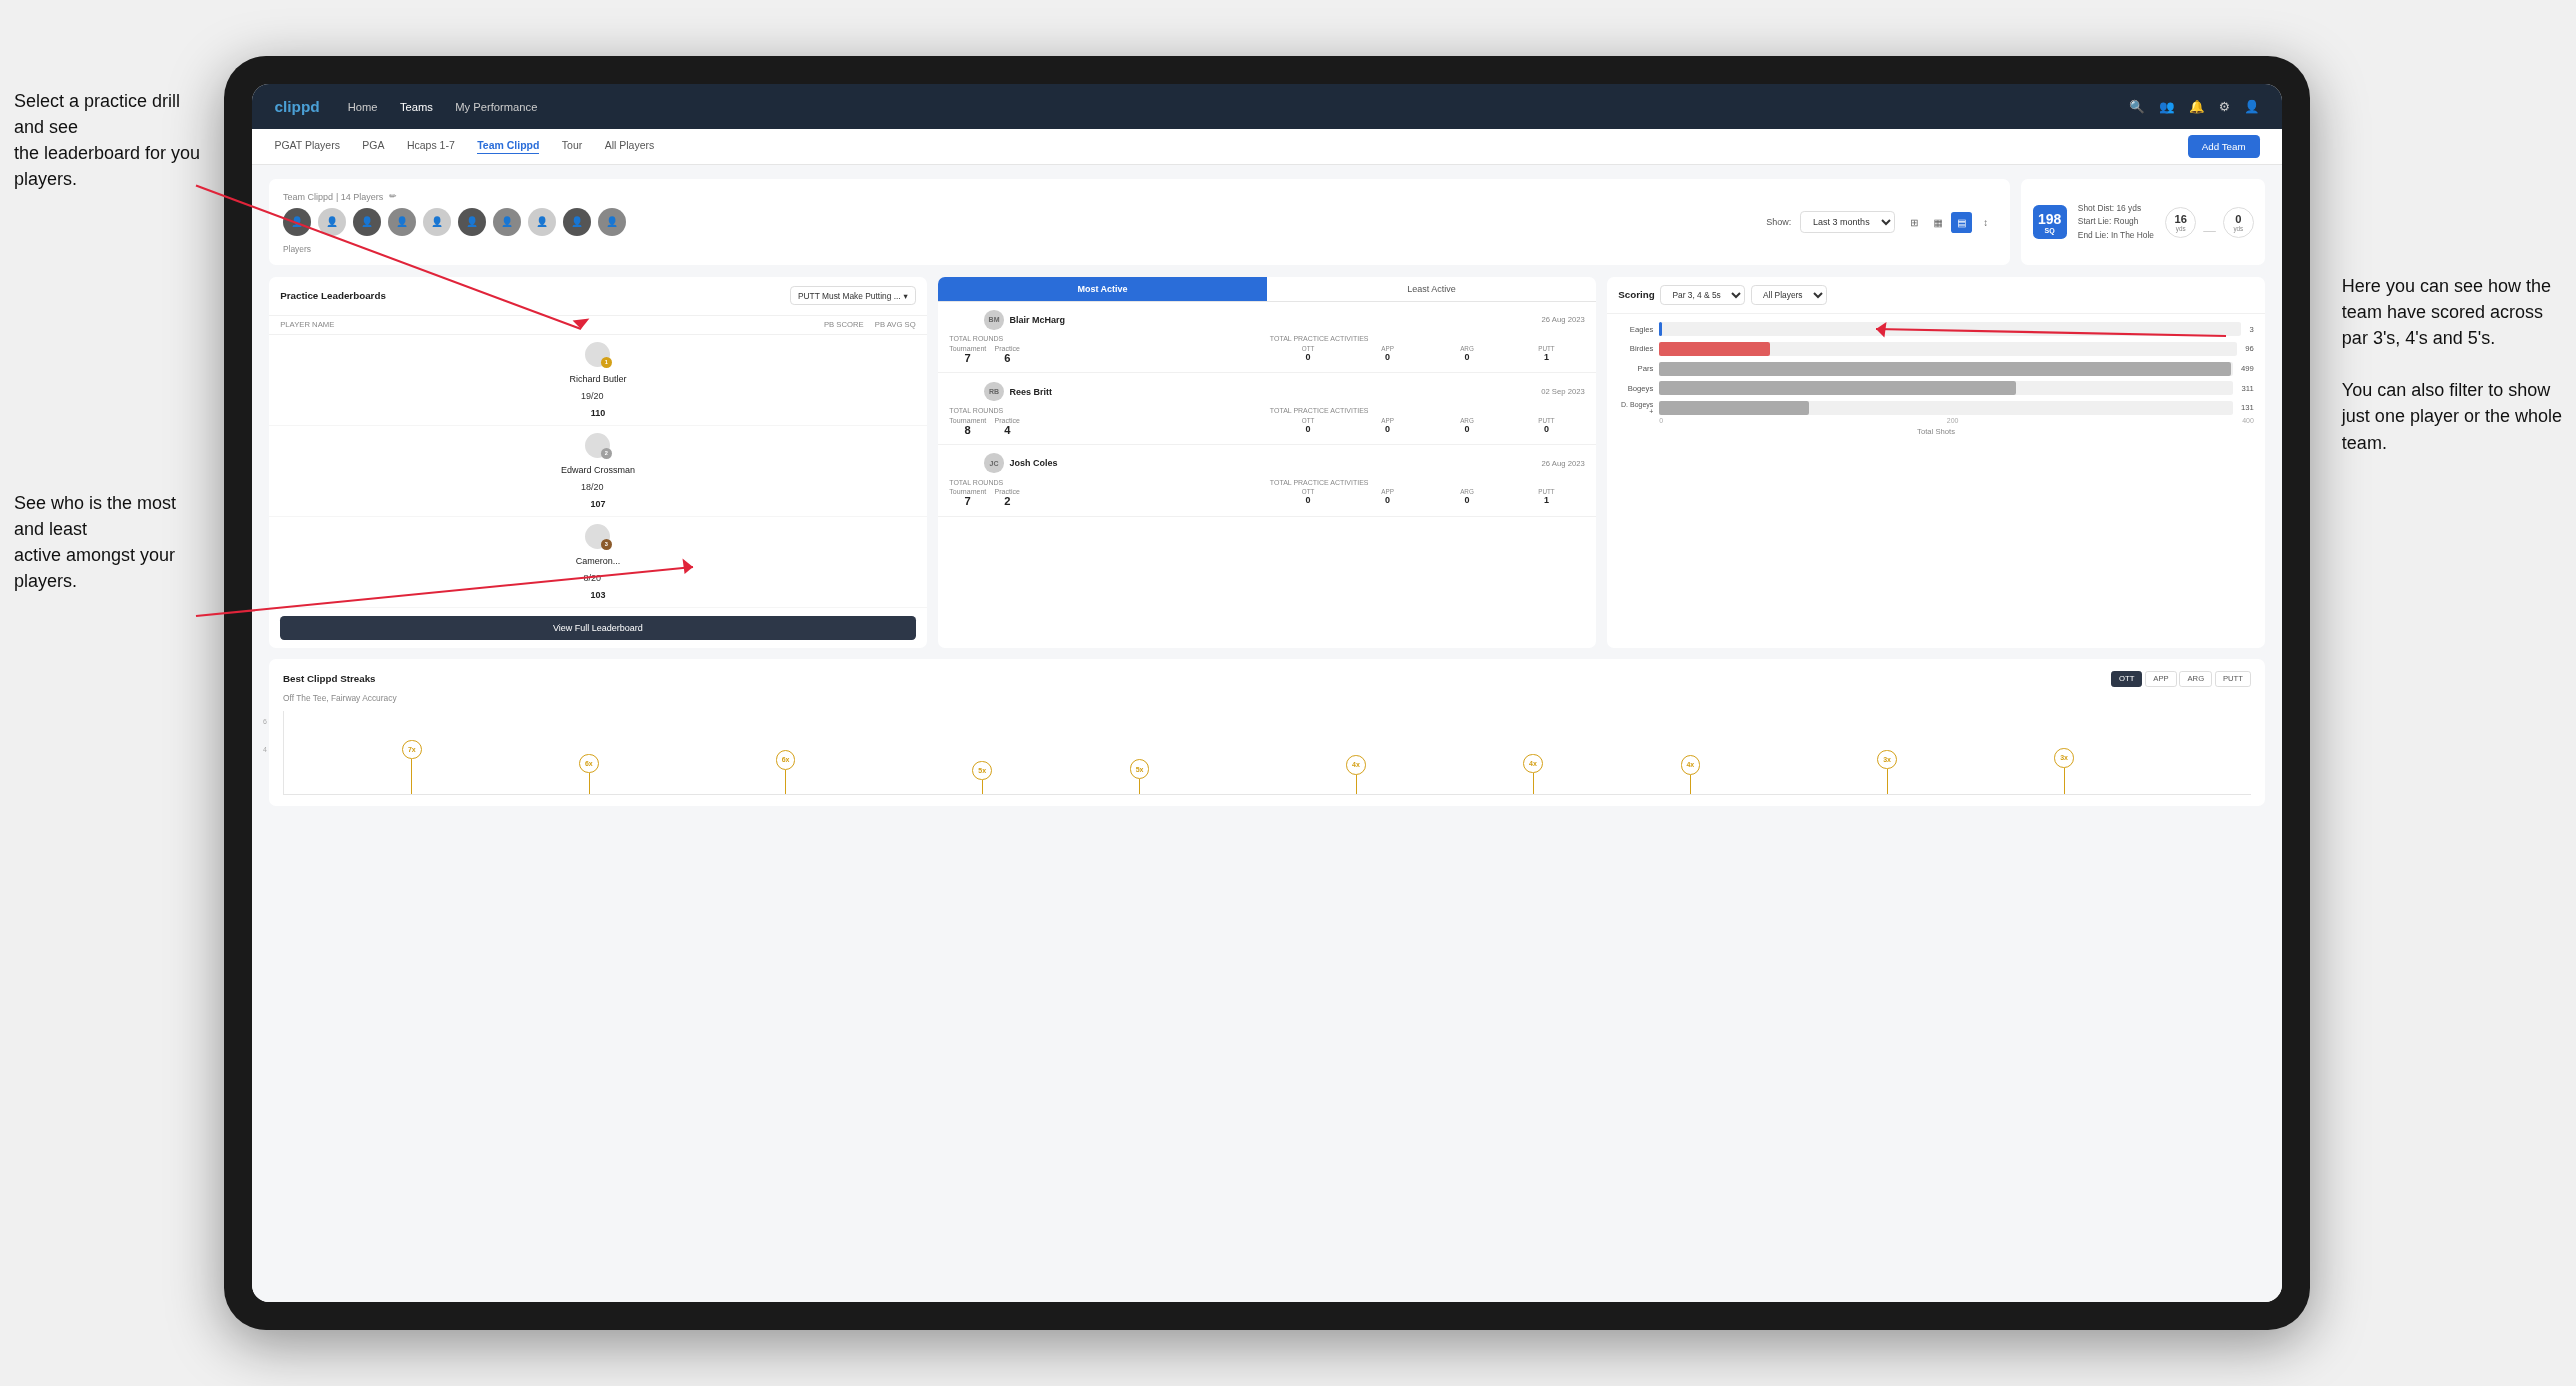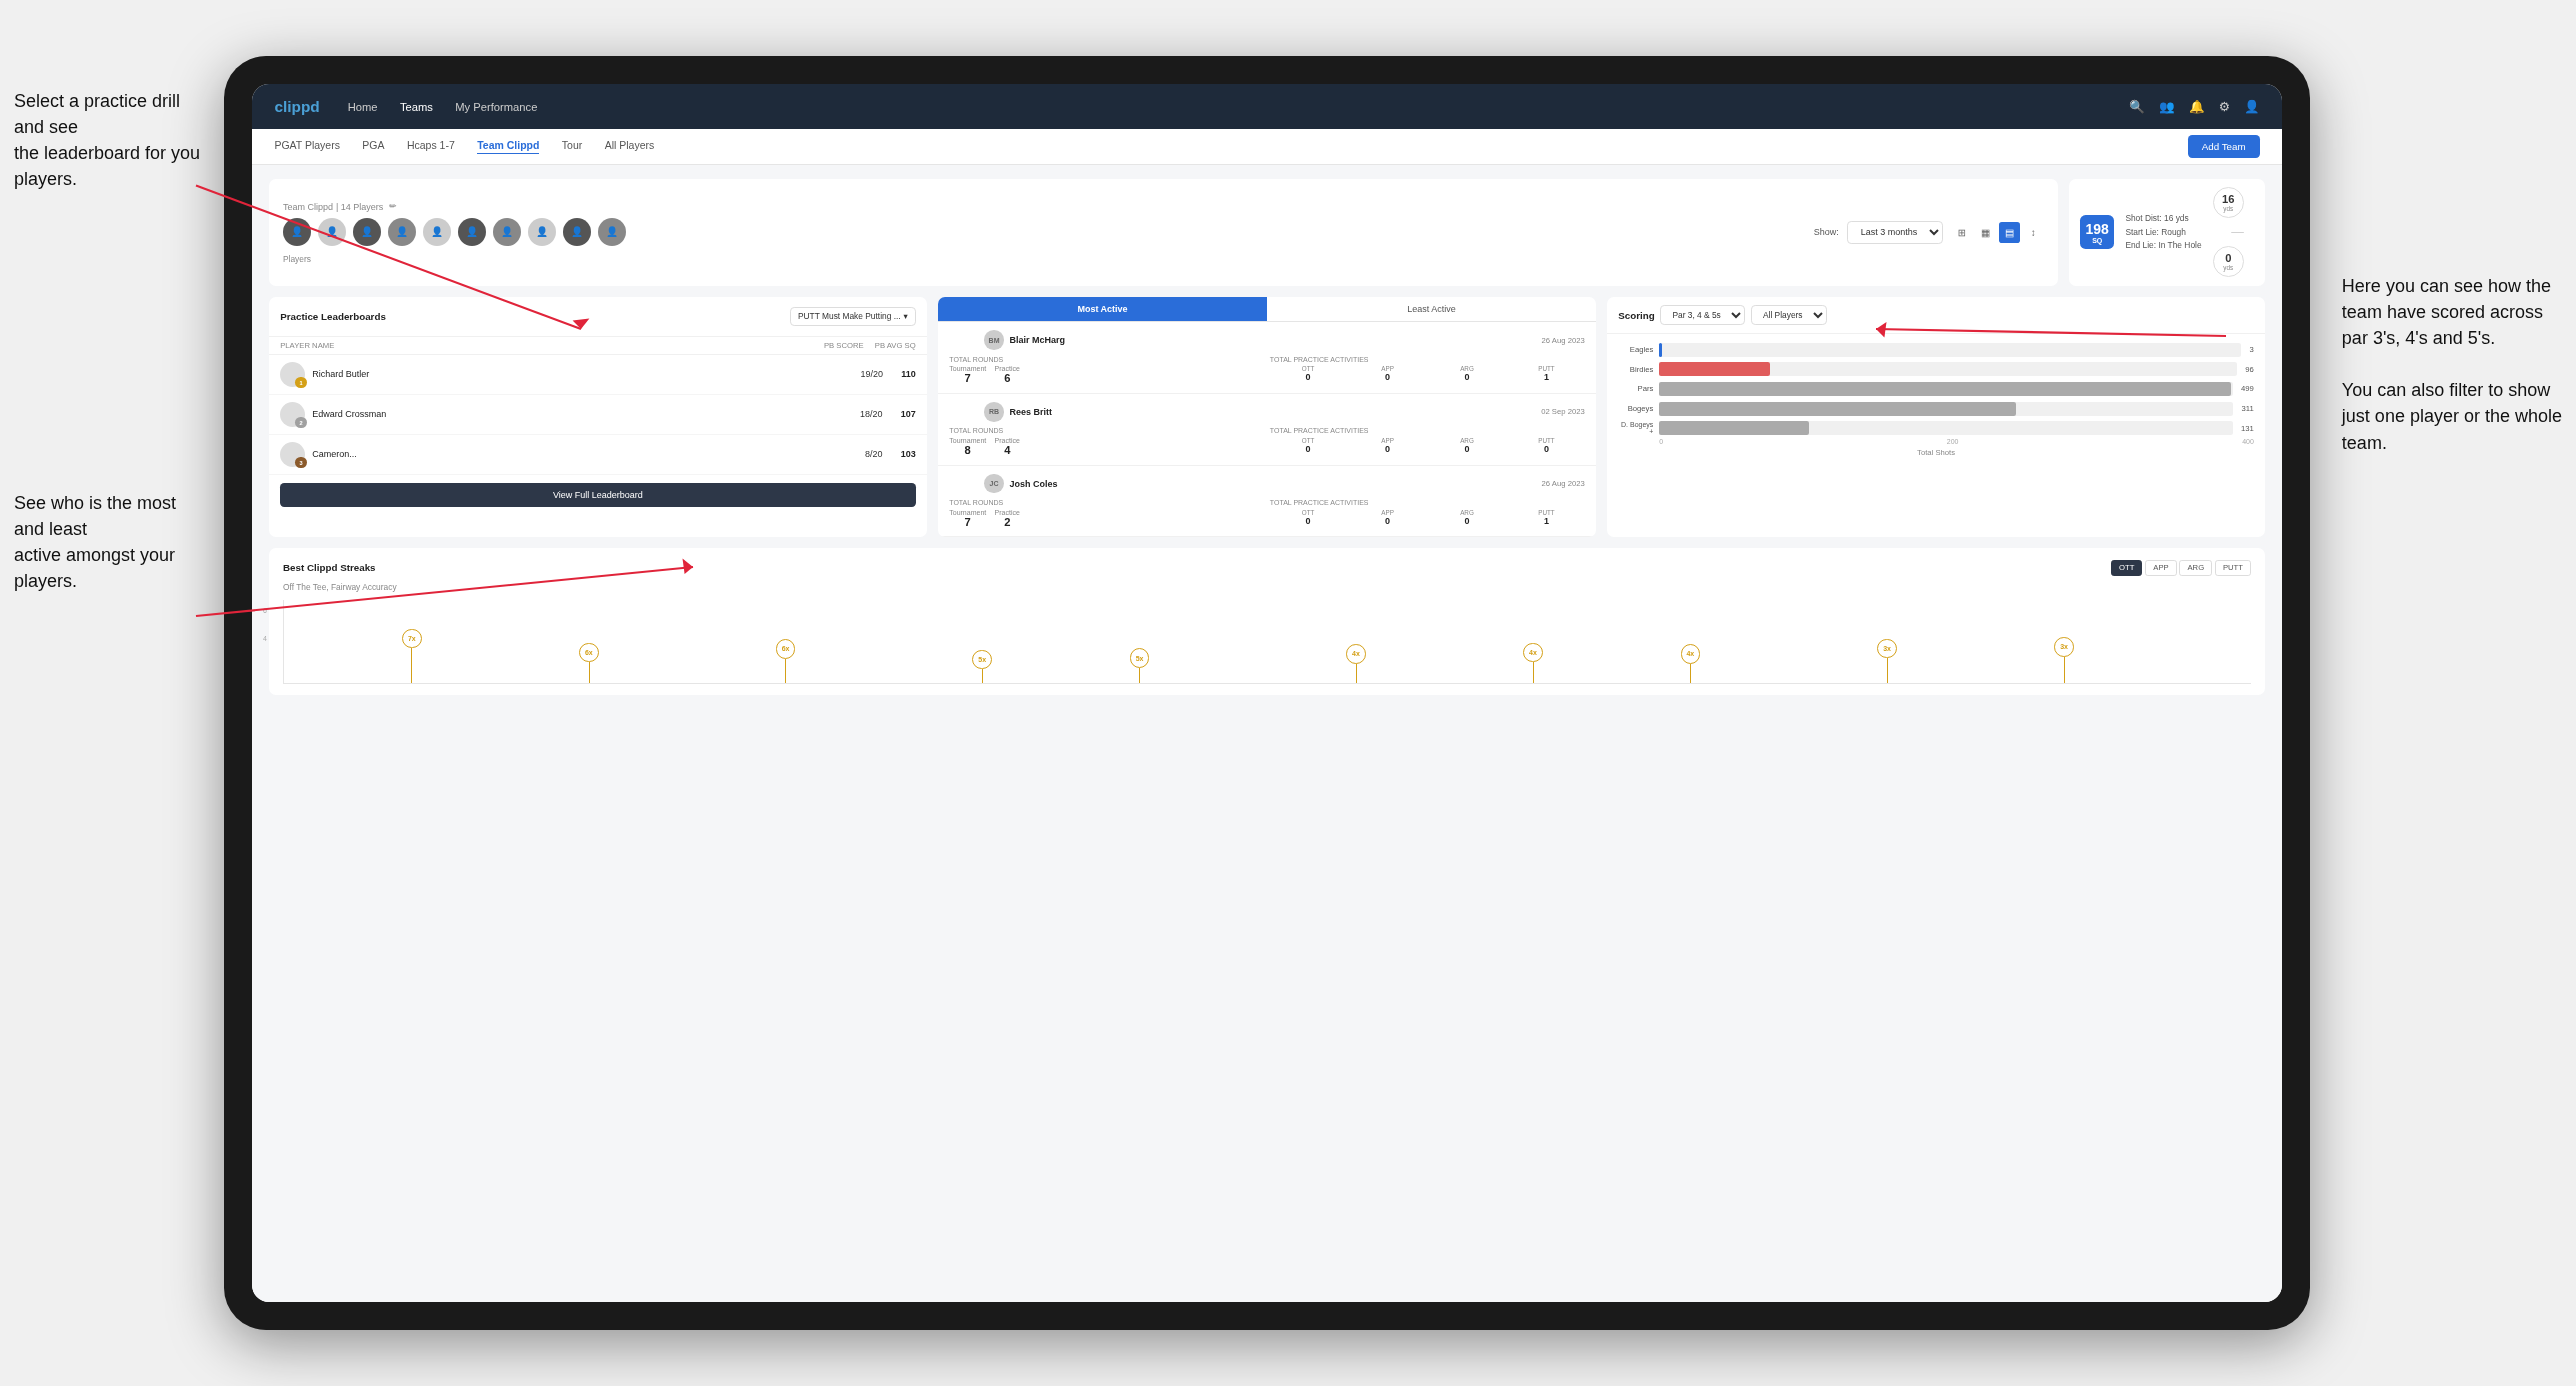--- a/index.html
+++ b/index.html
@@ -256,21 +256,20 @@
     .shot-details {
       font-size: 8.4px;
       color: #555;
       line-height: 1.6;
     }
 
     .shot-circles {
       display: flex;
       gap: 7px;
       align-items: flex-end;
-      flex-direction: column;
     }
 
     .shot-circle {
       width: 31px;
       height: 31px;
       border-radius: 50%;
       border: 1.4px solid #ddd;
       display: flex;
       flex-direction: column;
       align-items: center;
@@ -341,20 +340,21 @@
       text-transform: uppercase;
       border-bottom: 0.7px solid #f0f0f0;
     }
 
     .leaderboard-row {
       display: flex;
       align-items: center;
       padding: 7px 11.2px;
       border-bottom: 0.7px solid #f5f5f5;
       gap: 7px;
+      flex-direction: column;
     }
 
     .rank-avatar {
       width: 25px;
       height: 25px;
       border-radius: 50%;
       background: #ddd;
       position: relative;
       flex-shrink: 0;
     }

